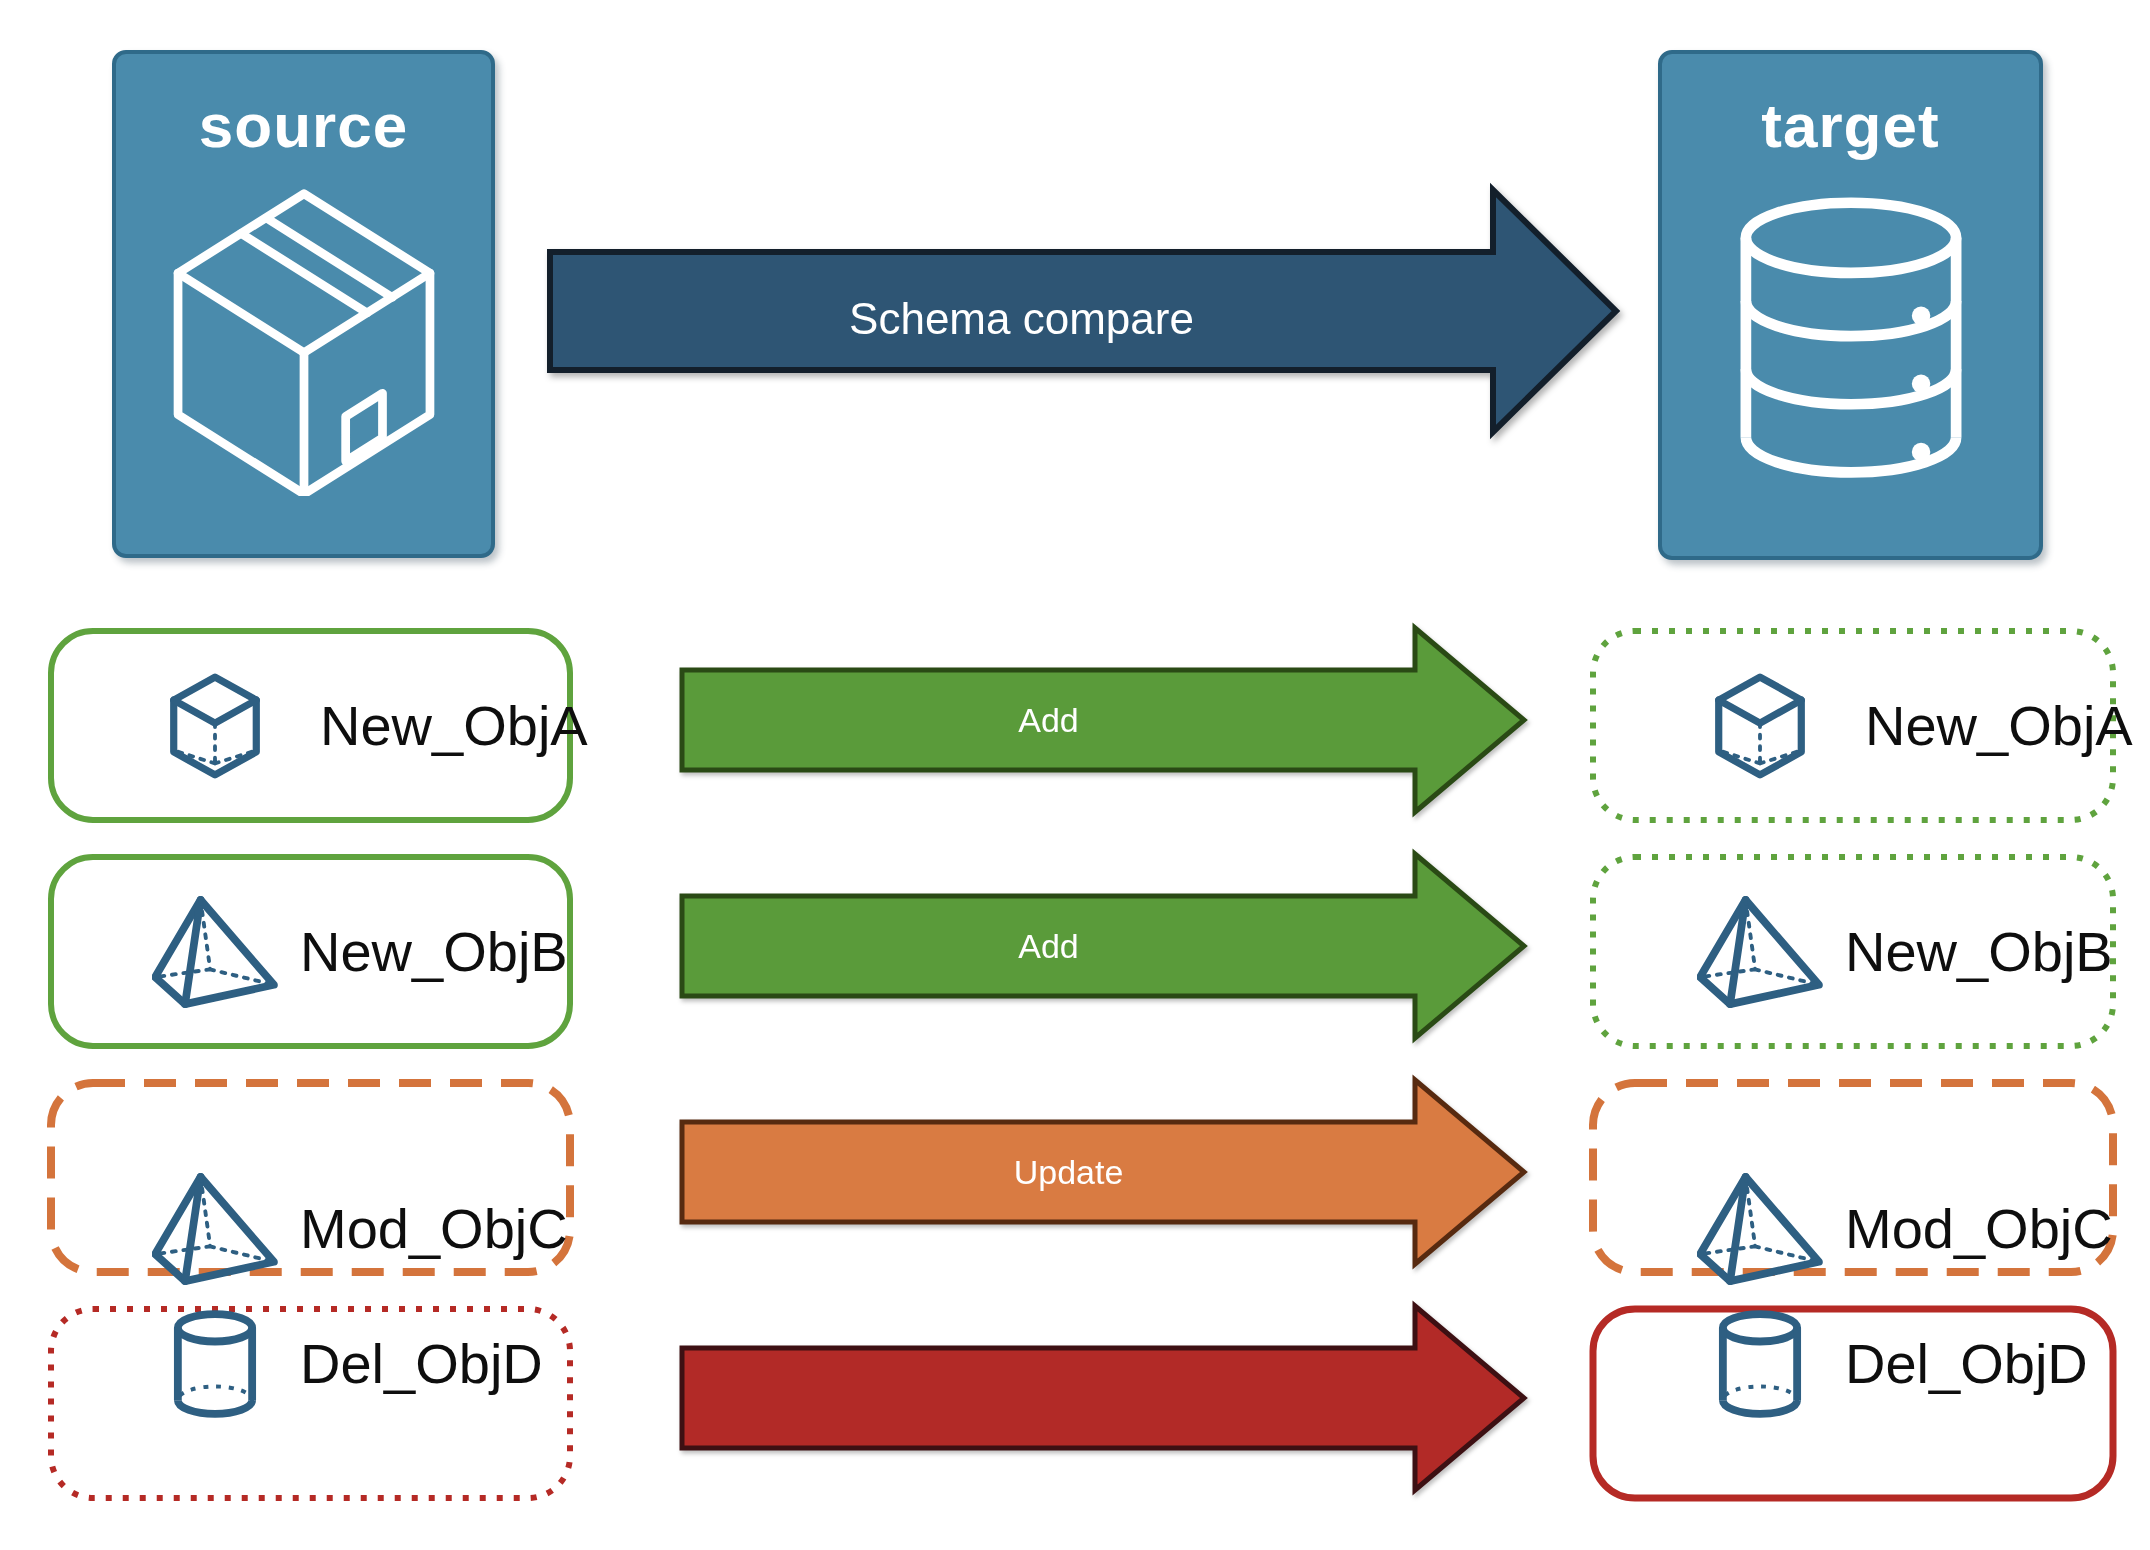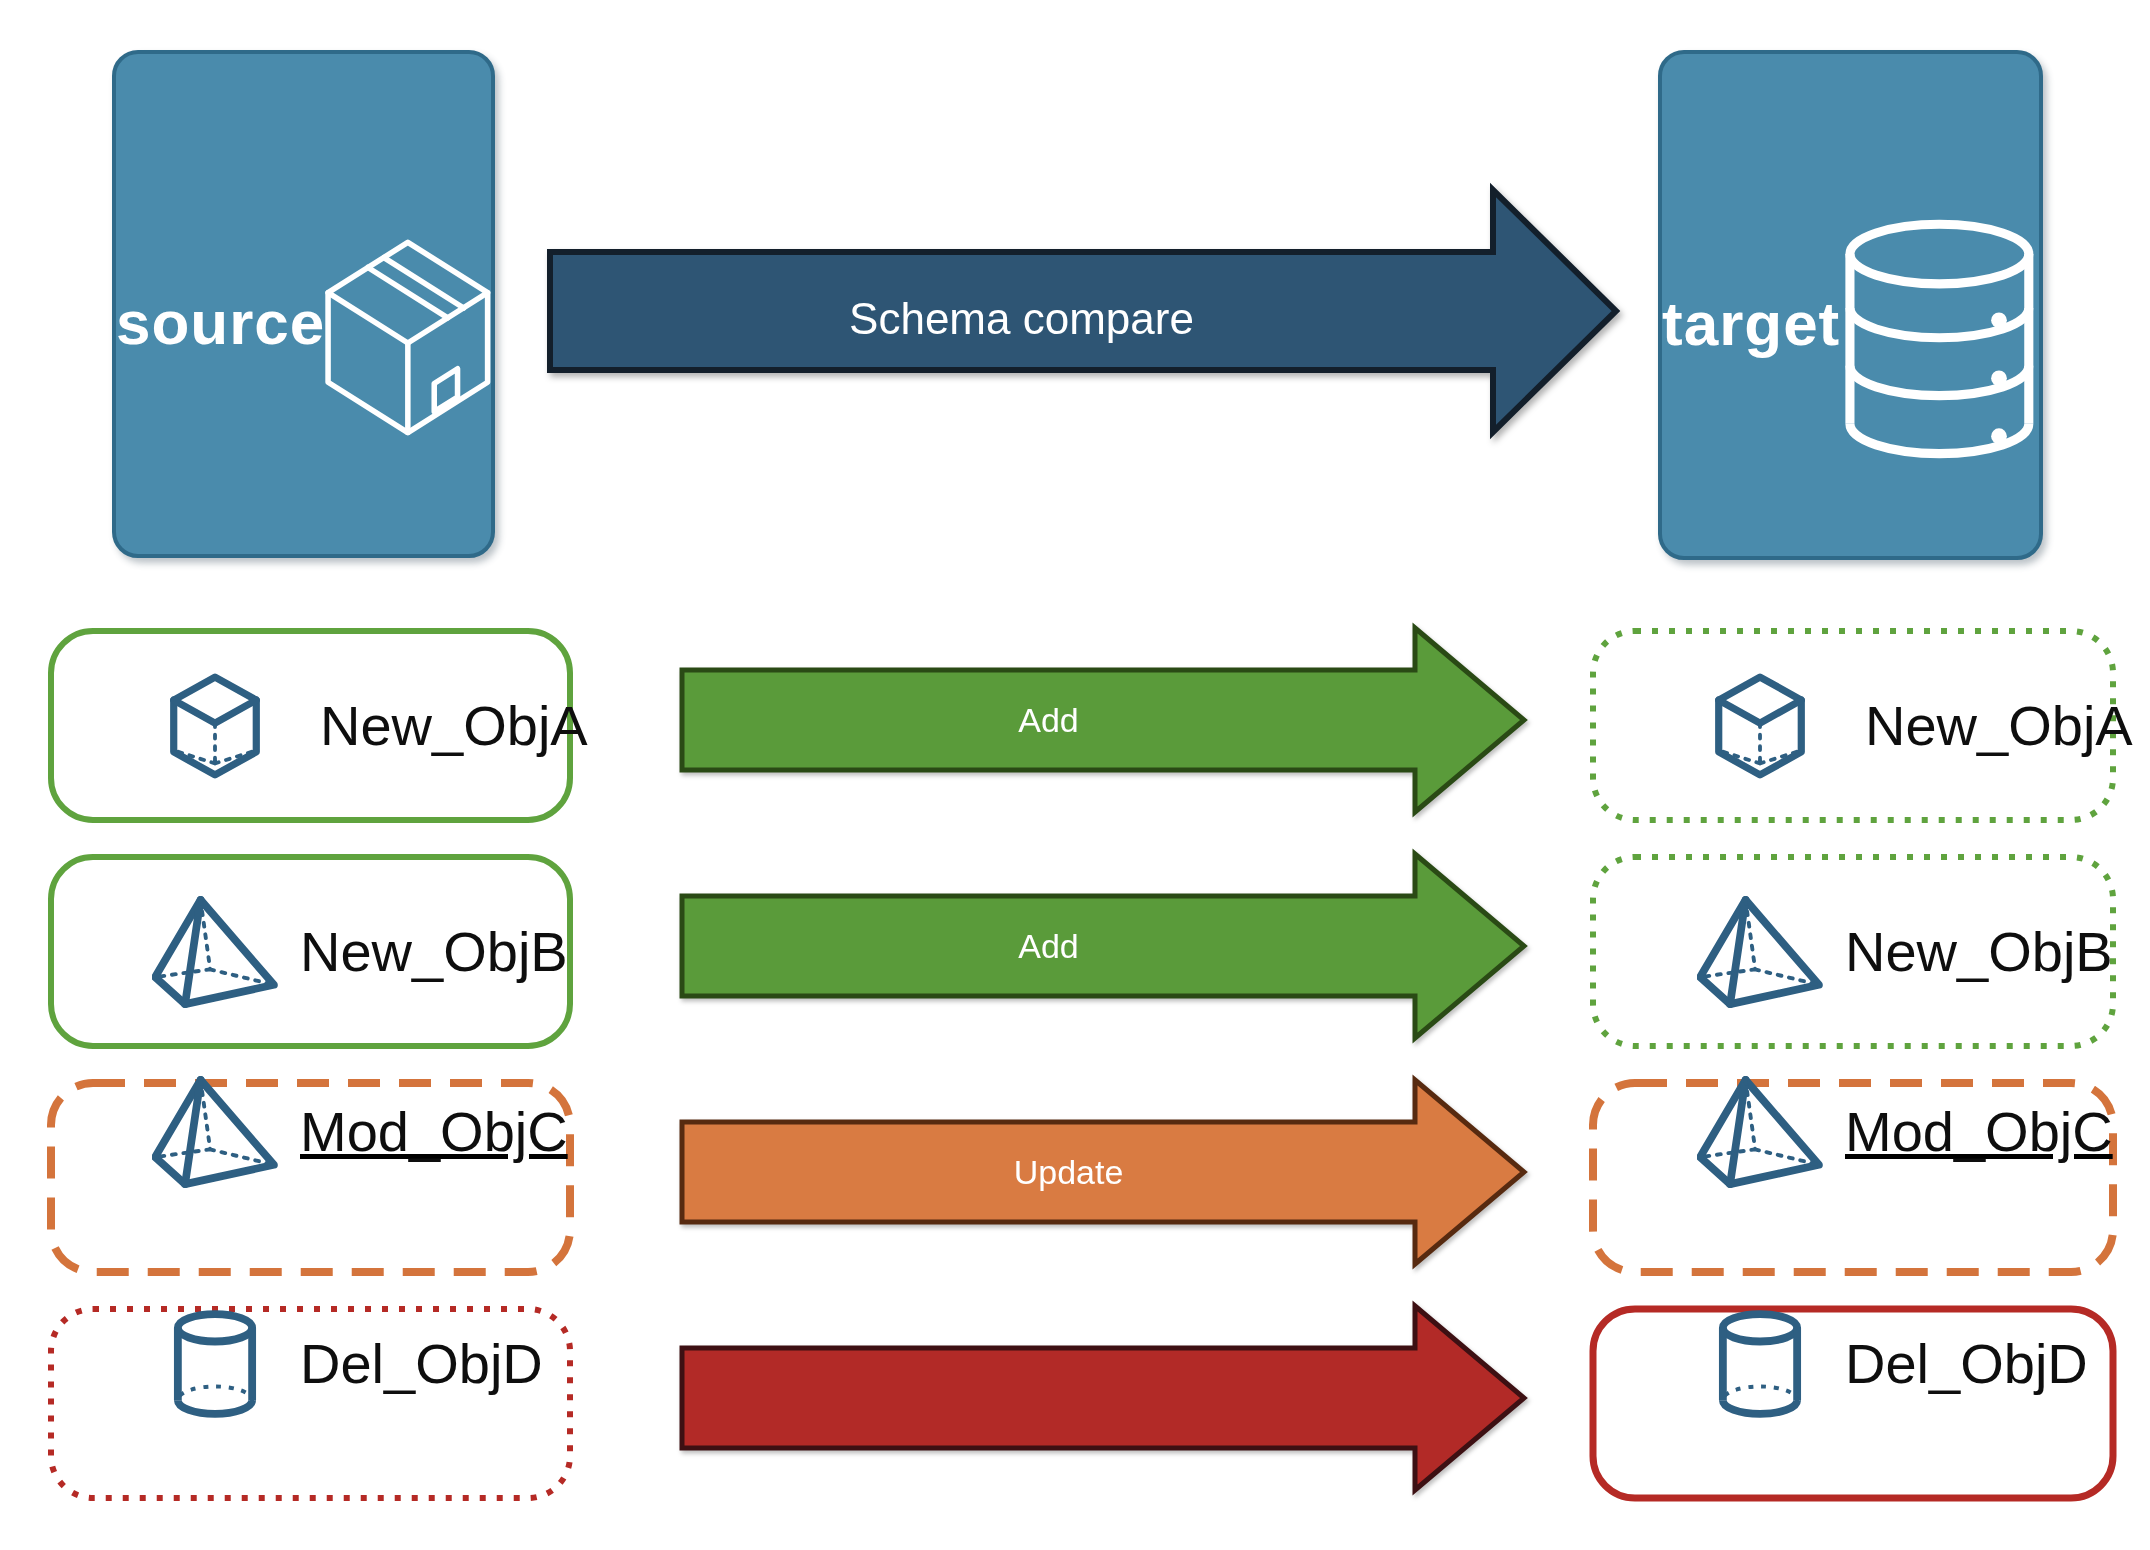--- a/index.html
+++ b/index.html
@@ -2,22 +2,22 @@
 <html><head>
 <meta charset="utf-8">
 <style>
   html,body{margin:0;padding:0;background:#ffffff;}
   .canvas{
     position:relative;width:2150px;height:1550px;background:#ffffff;overflow:hidden;
     font-family:"Liberation Sans", sans-serif;
   }
   
   .node{
-    position:absolute;border-radius:26px;background:#4A8BAC;border:4px solid #2F6A89;
-    display:flex;align-items:center;box-sizing:border-box;
+    position:absolute;border-radius:14px;background:#4A8BAC;border:4px solid #2F6A89;
+    display:flex;flex-direction:column;align-items:center;box-sizing:border-box;
     box-shadow:4px 5px 7px rgba(45,65,80,.32);
   }
   .node-source{left:112px;top:50px;width:383px;height:508px;padding-top:38px;}
   .node-target{left:1658px;top:50px;width:385px;height:510px;padding-top:38px;}
   .node-label{color:#ffffff;font-size:62px;font-weight:700;line-height:1.1;letter-spacing:1px;}
   .node-icon-package{margin-top:24px;}
   .node-icon-db{margin-top:34px;}
   
   svg.layer{position:absolute;left:0;top:0;z-index:1;}
   .arrow-main{fill:#2E5574;stroke:#131F2B;stroke-width:6;filter:drop-shadow(3px 4px 3px rgba(0,0,0,.3));}
@@ -36,21 +36,21 @@
     color:#ffffff;font-size:34px;font-weight:400;
   }
   .main-arrow-label{left:550px;top:260px;width:943px;height:118px;font-size:44px;}
   
   .obj-content{
     position:absolute;z-index:2;height:195px;display:flex;align-items:center;
     box-sizing:border-box;padding-left:92px;
   }
   .c-left{left:48px;width:525px;}
   .c-right{left:1593px;width:520px;}
-  .r1{top:628px;gap:20px;}.r2{top:854px;}.r3{top:1034px;text-decoration:underline;}.r4{top:1266px;}
+  .r1{top:628px;gap:20px;}.r2{top:854px;}.r3{top:1131px;}.r4{top:1266px;}
   .icon-slot{width:150px;flex:none;display:flex;align-items:center;justify-content:center;}
   .obj-label{font-size:56px;color:#0e0e0e;margin-left:10px;white-space:nowrap;}
   .row-icon{display:block;}
 </style>
 </head>
 <body>
 
 <div class="canvas">
 
   <svg class="layer" width="2150" height="1550" viewBox="0 0 2150 1550">

